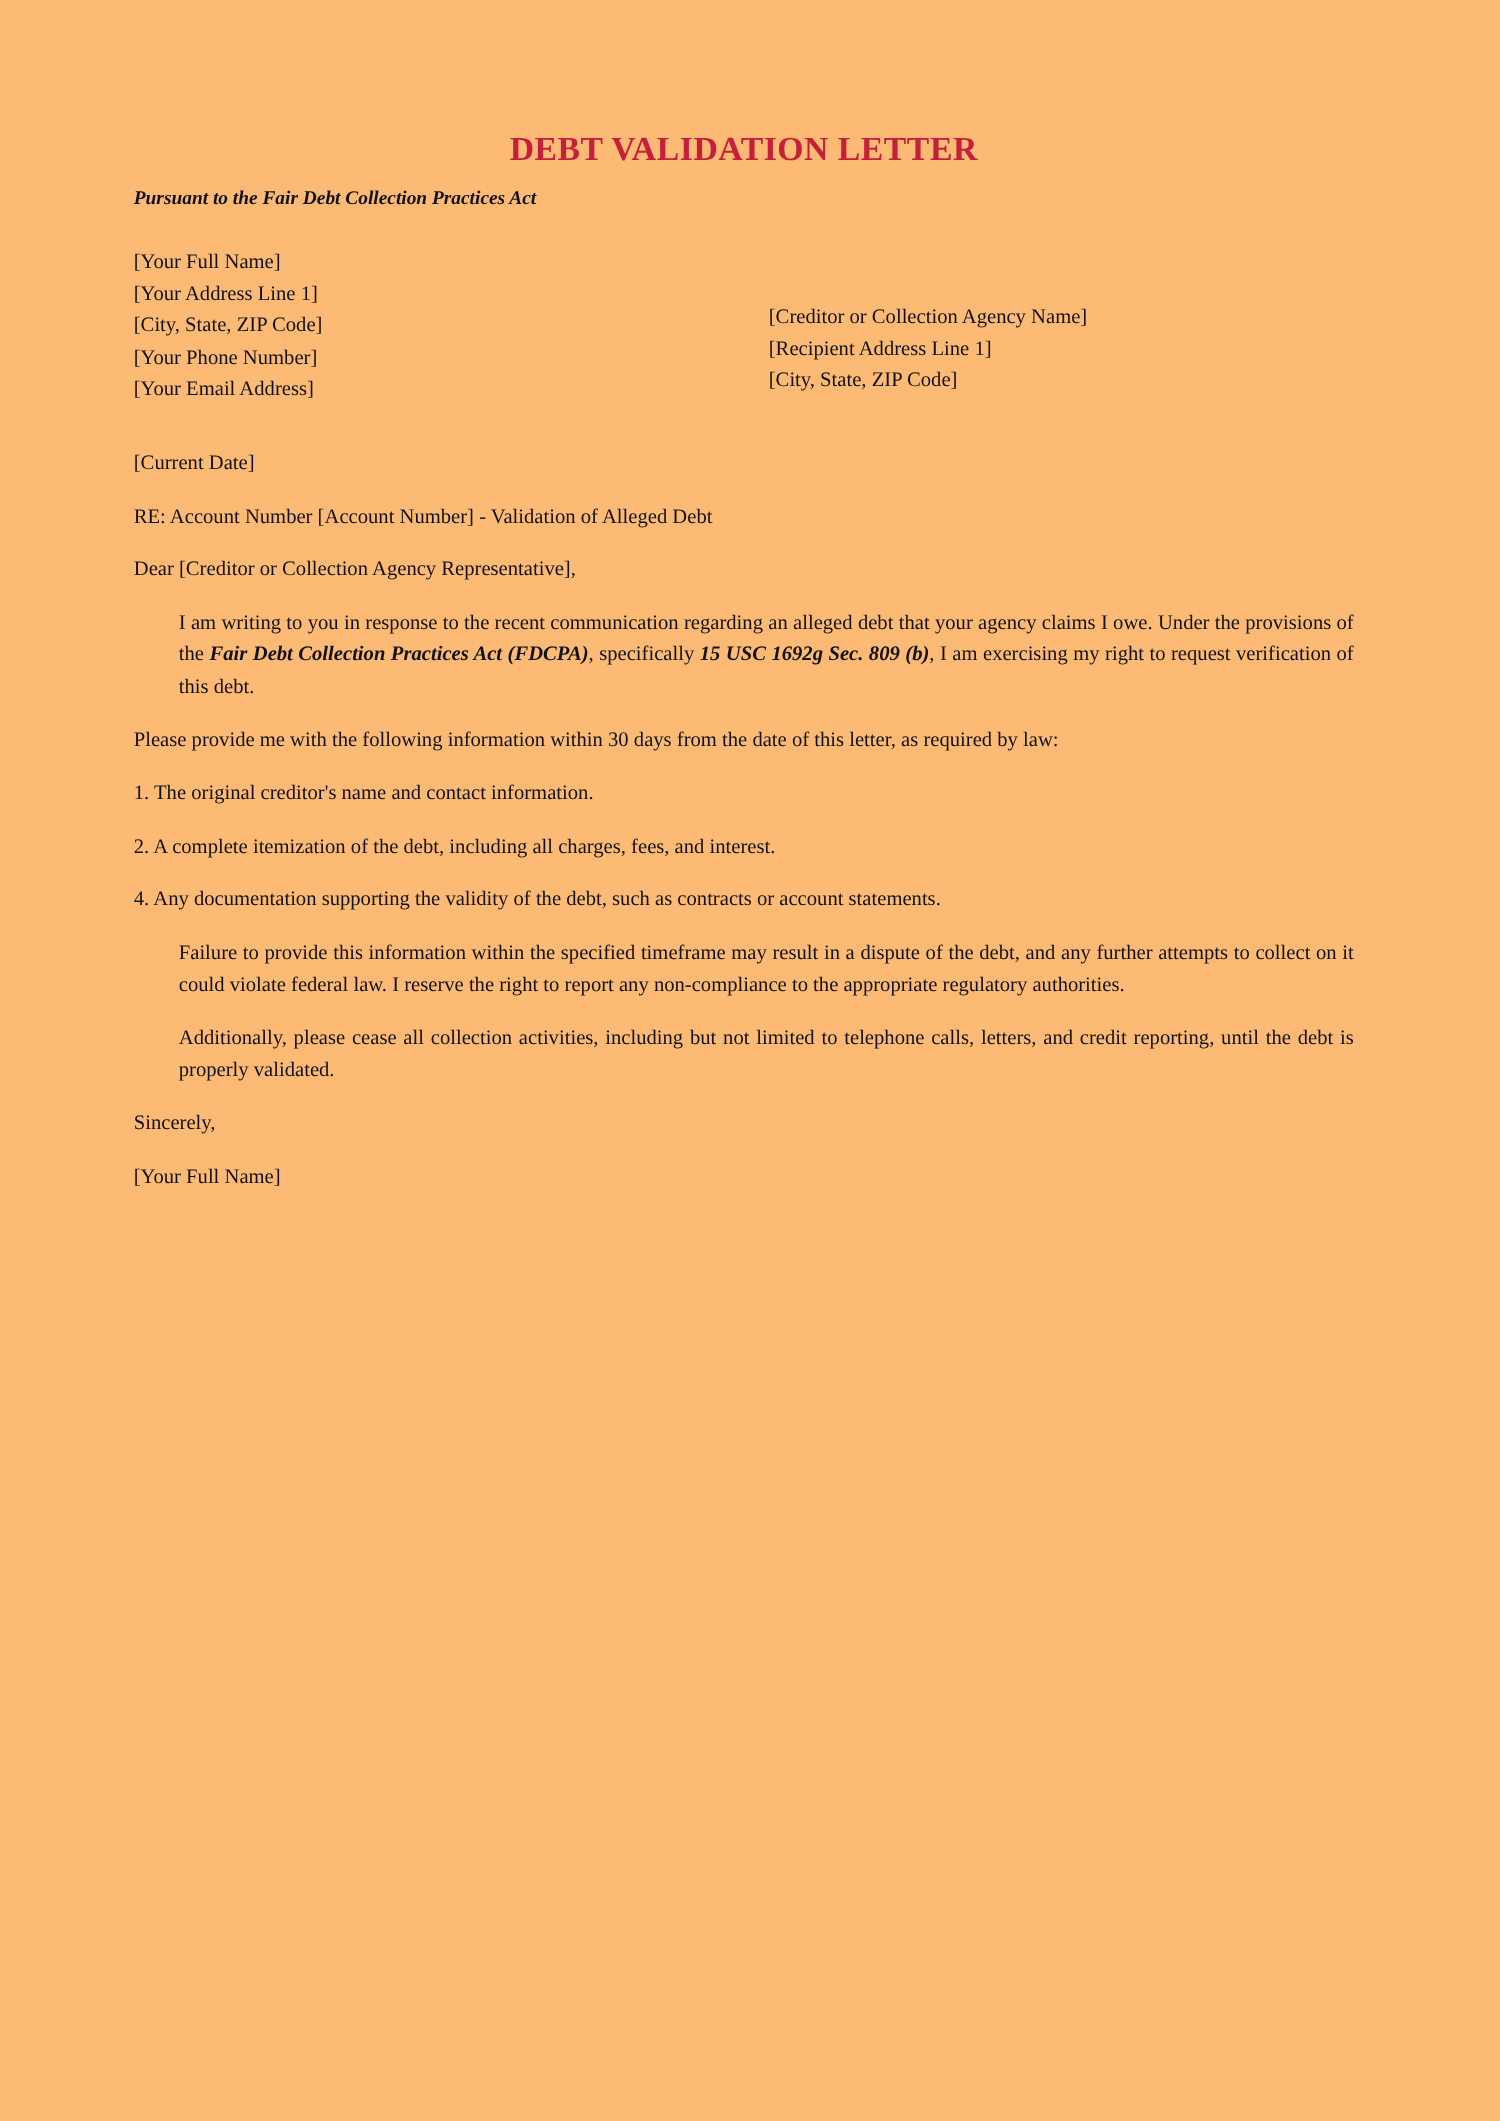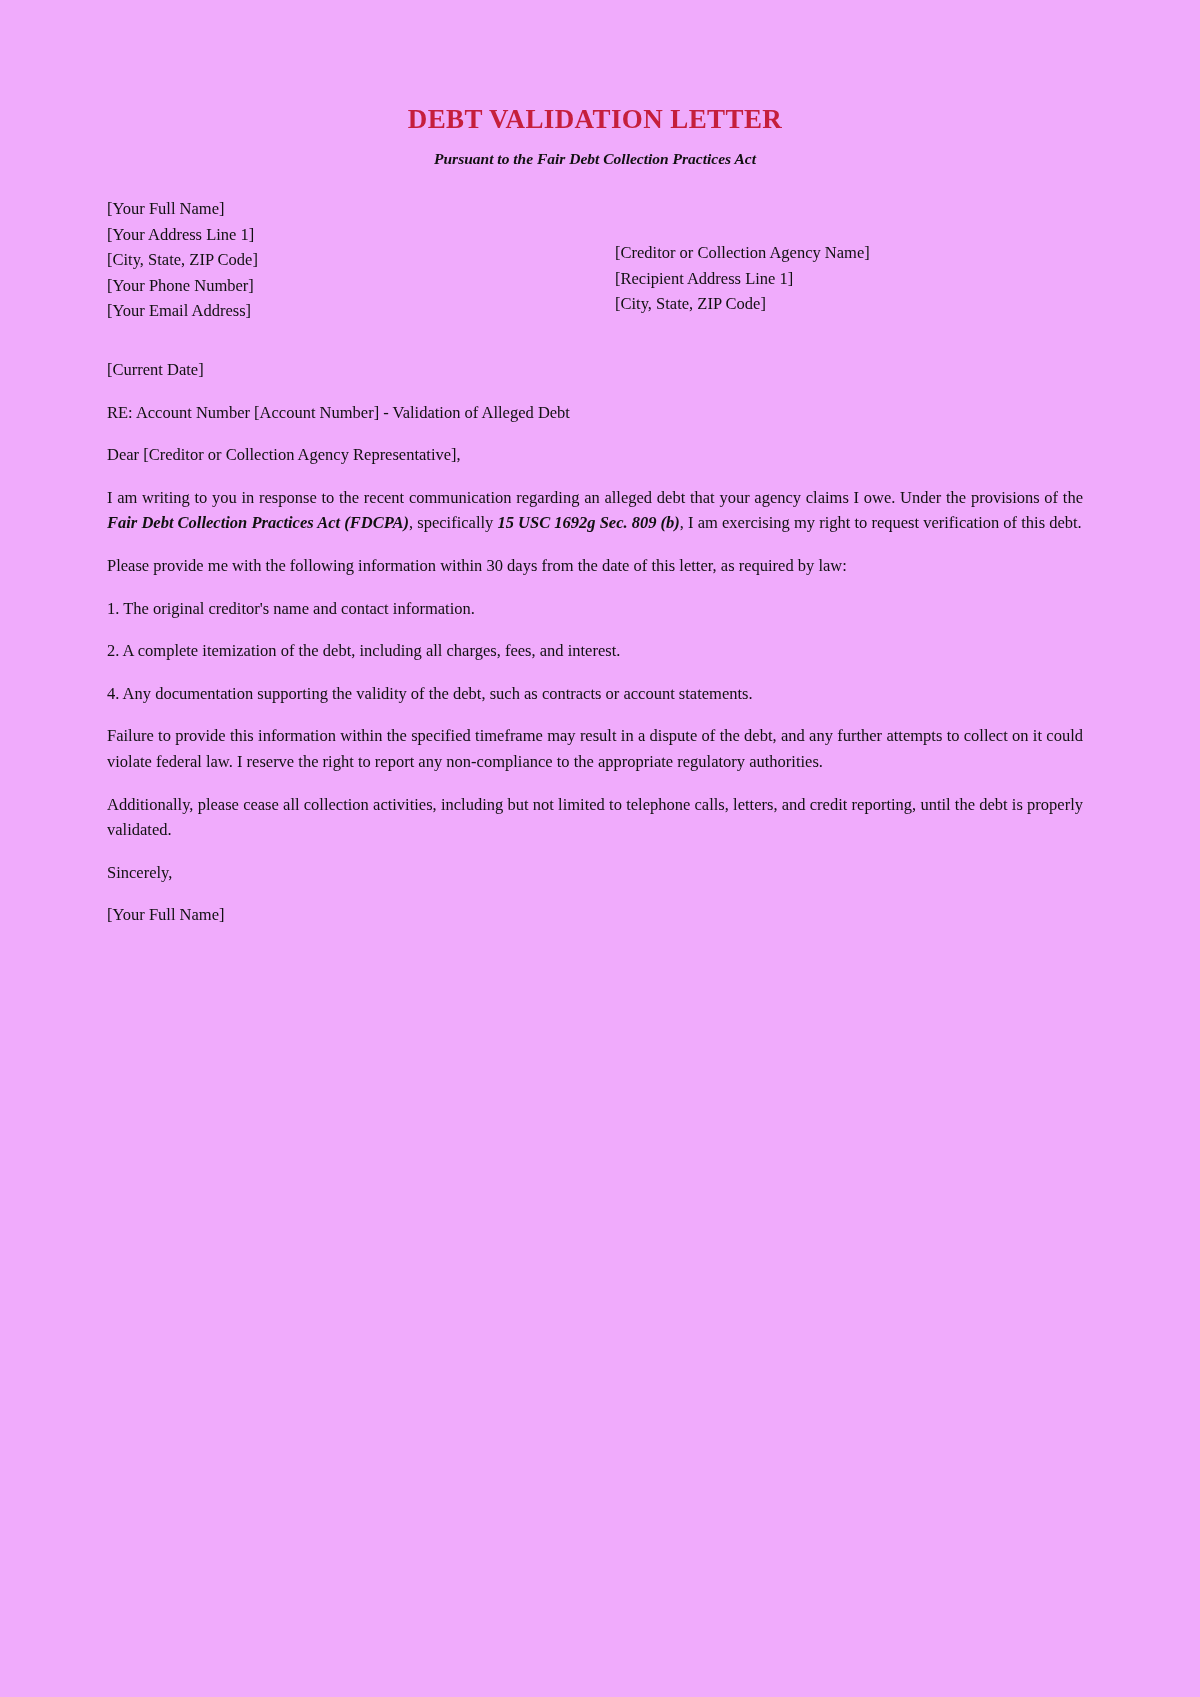--- a/index.html
+++ b/index.html
@@ -5,21 +5,21 @@
   html, body {
     margin: 0;
     padding: 0;
     background: #ffffff;
   }
   .page {
     position: relative;
     width: 1200px;
     height: 1697px;
     margin: 0 auto;
-    background: #f0abfc;
+    background: #fdba74;
     font-family: "Liberation Serif", "DejaVu Serif", serif;
     color: #111111;
     box-sizing: border-box;
     overflow: hidden;
   }
   .content {
     box-sizing: border-box;
     padding: 103px 117px 0 107px;
   }
   .letter-title {
@@ -30,21 +30,20 @@
     letter-spacing: 0.4px;
     text-align: center;
     color: var(--accent, #c51f3c);
   }
   .letter-subtitle {
     margin: 0 0 27px 0;
     font-size: 15.5px;
     line-height: 20px;
     font-weight: bold;
     font-style: italic;
-    text-align: center;
     color: #111111;
   }
   .addresses {
     display: flex;
     margin: 0 0 33px 0;
   }
   .address-col {
     display: block;
   }
   .address-col.sender {
@@ -59,20 +58,21 @@
     line-height: 25.6px;
     white-space: nowrap;
   }
   .body-text p {
     margin: 0 0 17px 0;
     font-size: 16.5px;
     line-height: 25.6px;
   }
   .body-text p.justify {
     text-align: justify;
+    margin-left: 36px;
   }
   .emph {
     font-weight: bold;
     font-style: italic;
   }
 </style>
 </head>
 <body>
 
 <div class="page">

